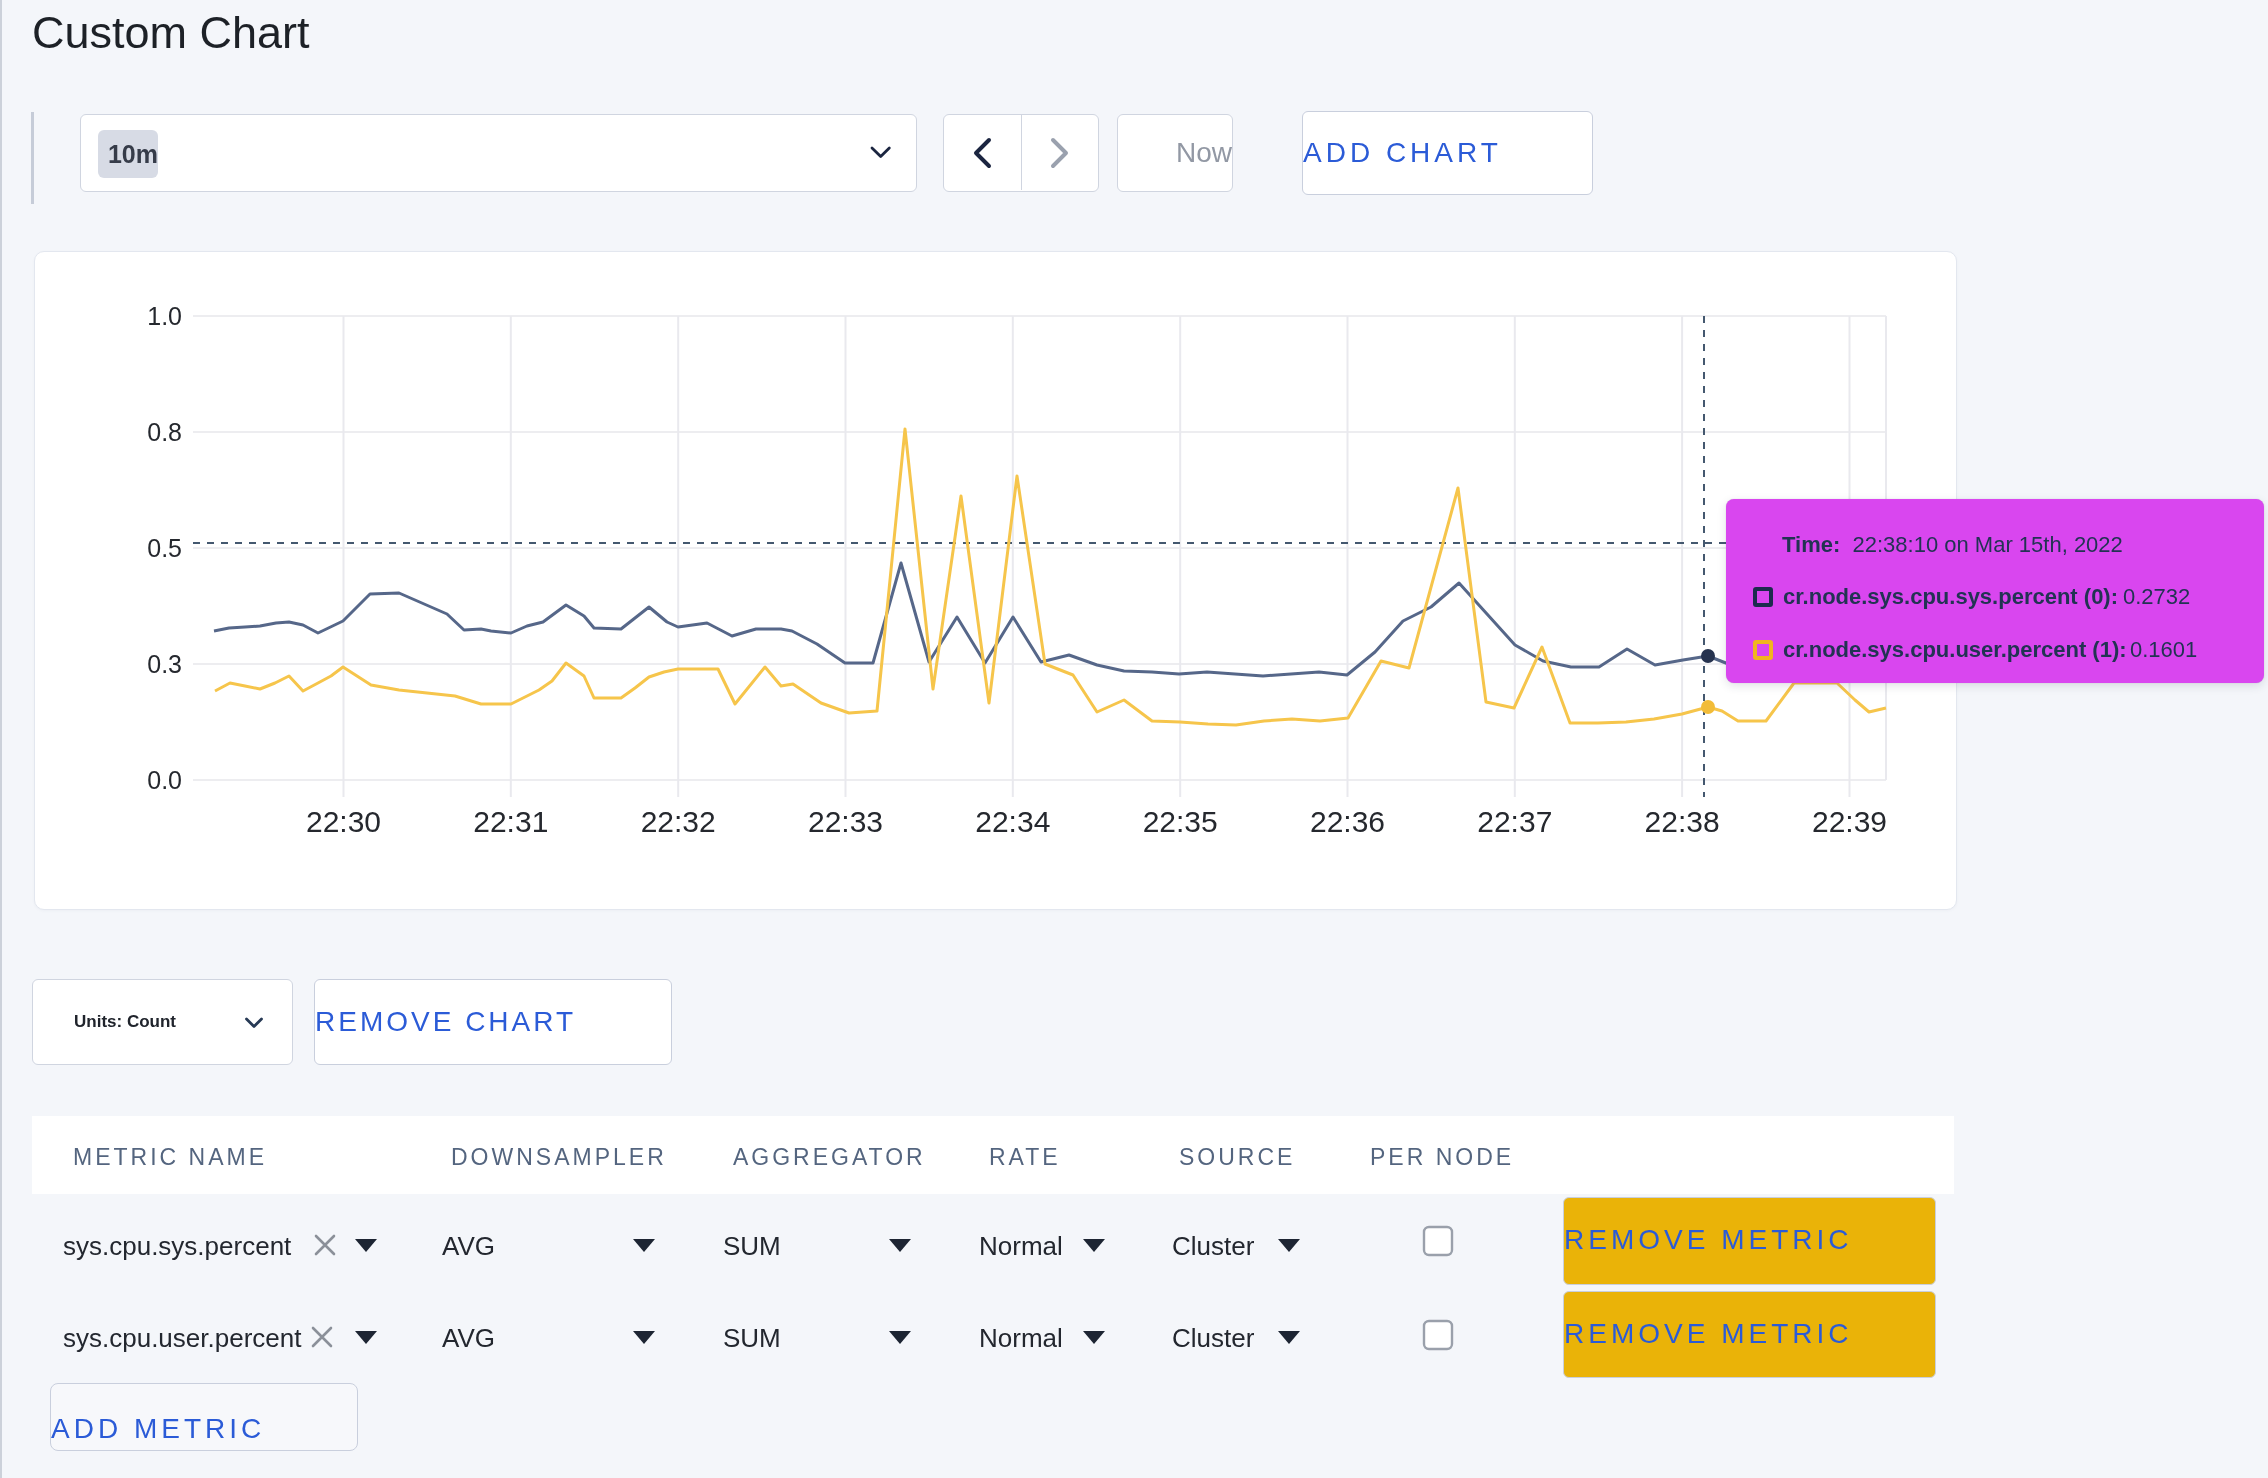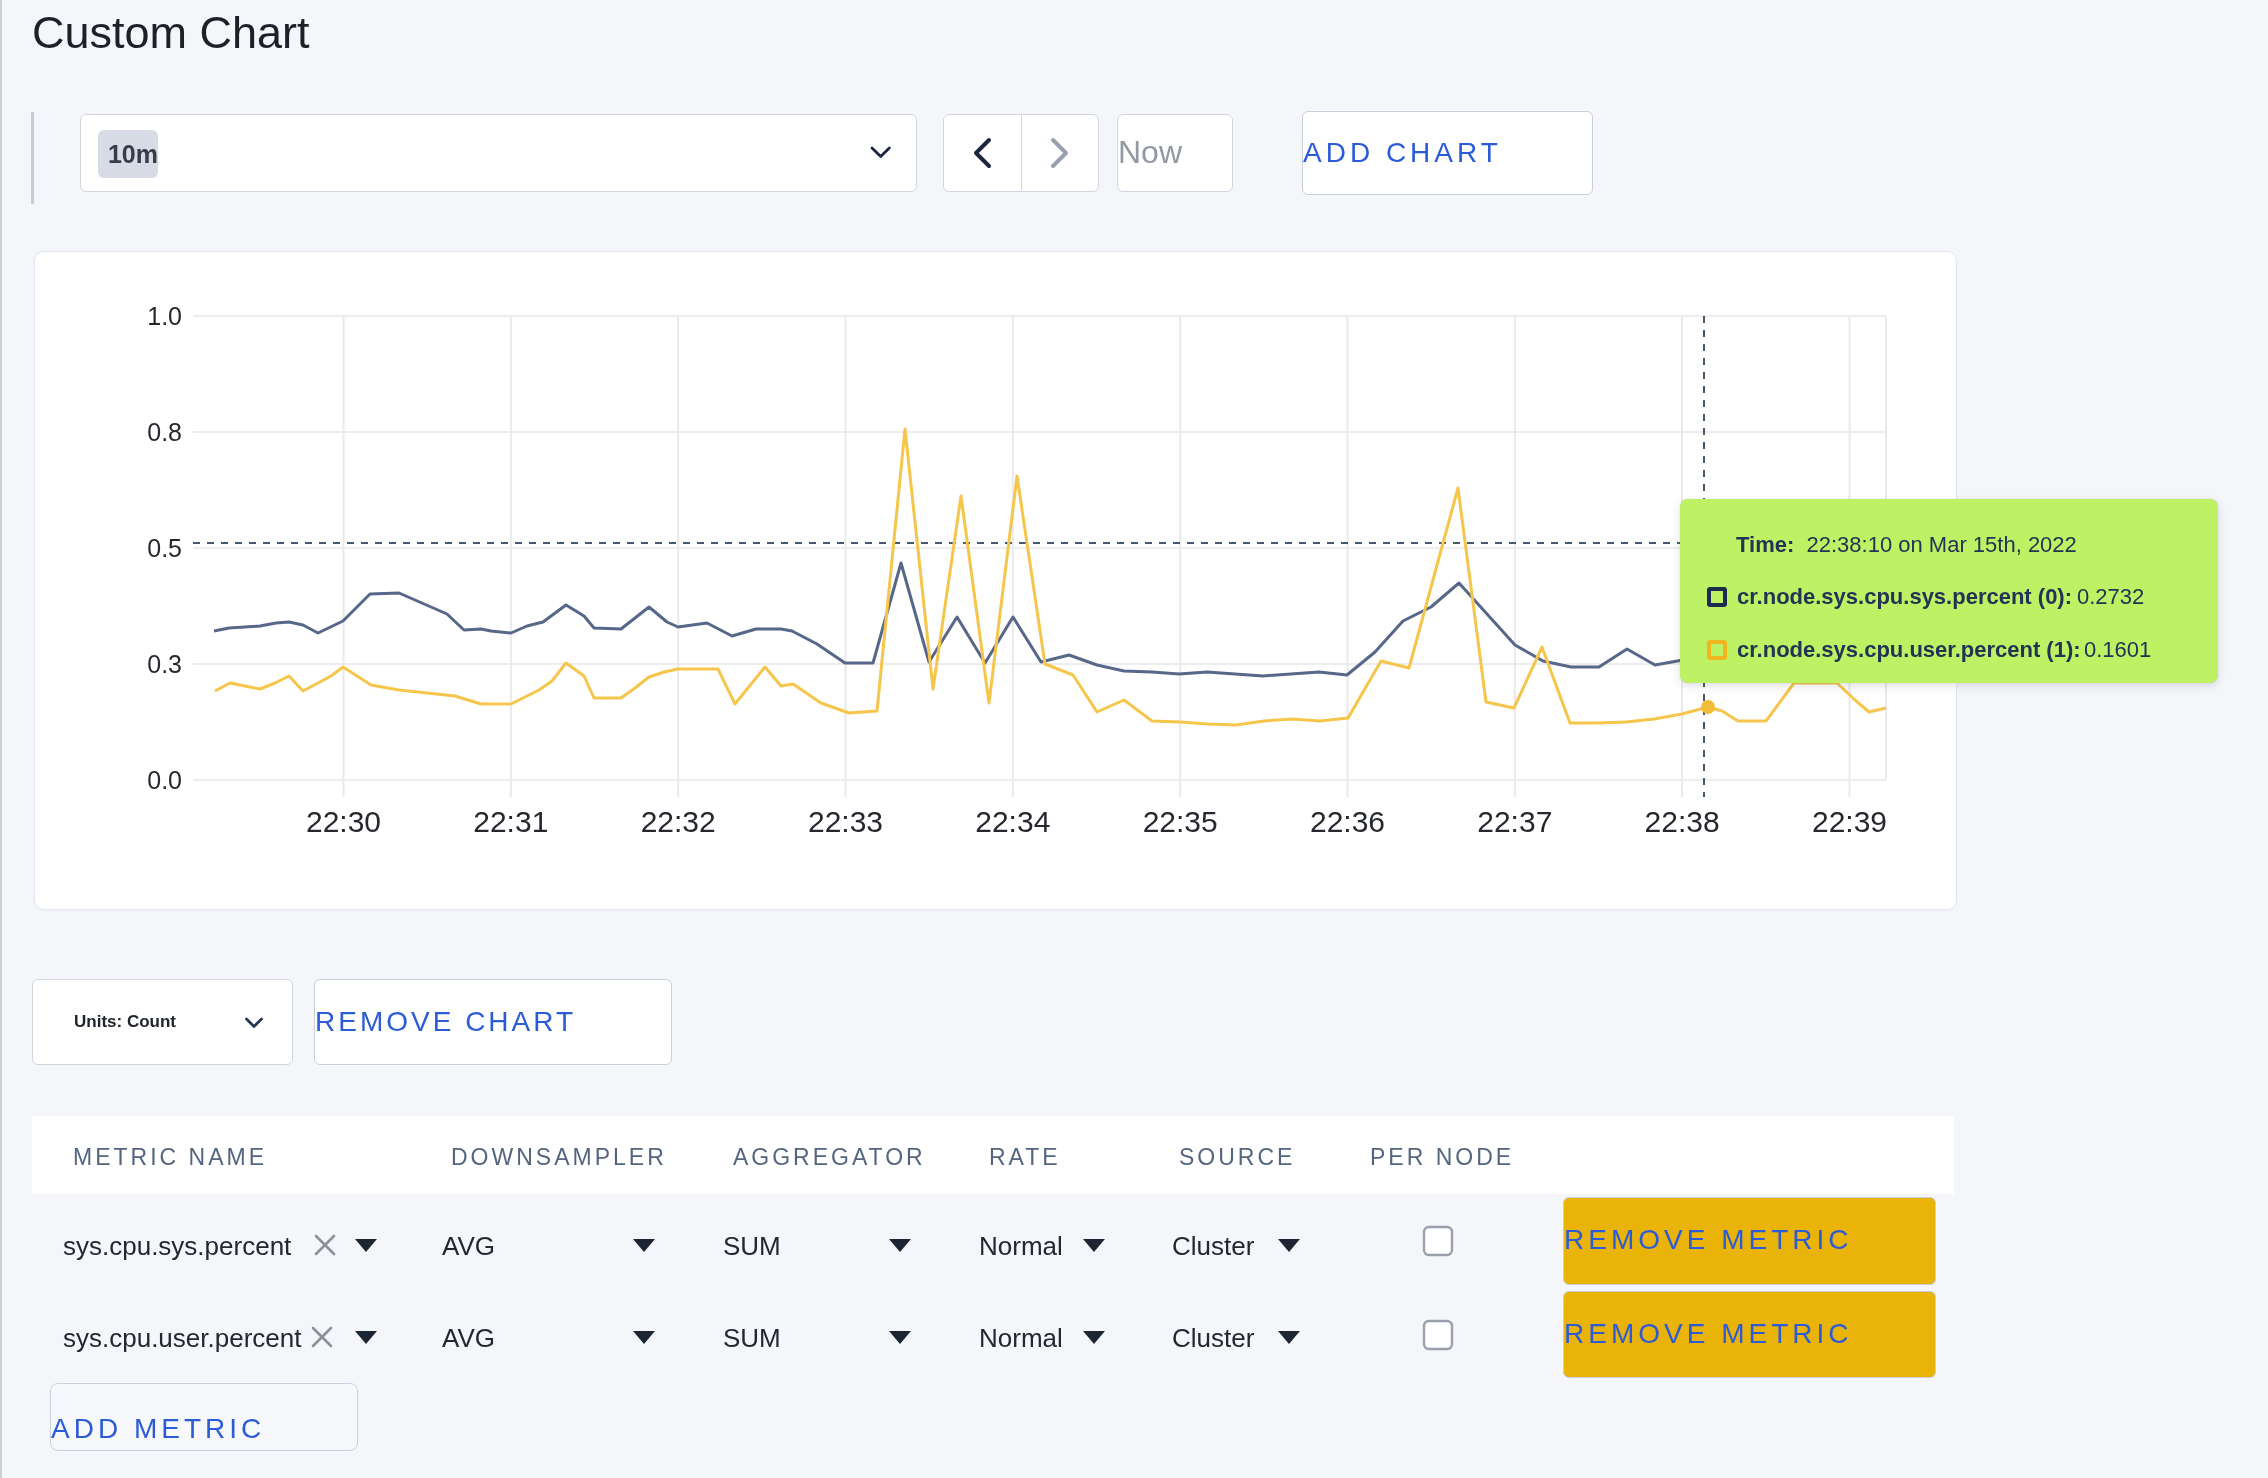--- a/index.html
+++ b/index.html
@@ -5,32 +5,32 @@
 body{background:#f4f6fa;font-family:"Liberation Sans",sans-serif;position:relative;border-left:2px solid #ccd1da}
 .box{position:absolute;background:#fff;border:1.5px solid #d0d5e0;border-radius:6px;z-index:1}
 .blue{color:#2b5bd7;letter-spacing:4px;font-size:28px;font-weight:500;}
 .title{position:absolute;left:30px;top:7px;font-size:45px;color:#1d2127;z-index:2}
 .vbar{position:absolute;left:29px;top:112px;width:2.5px;height:92px;background:#c6ccd8;z-index:1}
 .dropdown{left:78px;top:114px;width:837px;height:78px}
 .badge{position:absolute;left:17px;top:15px;width:60px;height:48px;background:#d7dbe5;border-radius:6px;font-weight:bold;font-size:25px;color:#363c49;text-align:right;line-height:48px}
 .ddtext{position:absolute;left:108px;top:0;height:75px;line-height:75px;font-size:26px;color:#21252e;font-weight:500}
 .arrows{left:941px;top:114px;width:156px;height:78px}
 .arrdiv{position:absolute;left:76.5px;top:0;width:1.5px;height:75px;background:#d0d5e0}
-.nowbtn{left:1115px;top:114px;width:116px;height:78px;line-height:75px;text-align:left;font-size:32px;color:#9298a4}
+.nowbtn{left:1115px;top:114px;width:116px;height:78px;line-height:75px;text-align:right;font-size:28px;color:#9298a4}
 .addchart{left:1300px;top:111px;width:291px;height:84px;line-height:81px;border-color:#c9cfdd}
 .card{position:absolute;left:32px;top:251px;width:1923px;height:659px;background:#fff;border:1.5px solid #e3e7ef;border-radius:10px;z-index:1;box-shadow:0 1px 3px rgba(60,70,100,.04)}
 .units{left:30px;top:979px;width:261px;height:86px}
 .unitstext{position:absolute;left:41px;top:0;height:83px;line-height:83px;font-weight:bold;font-size:17px;color:#20242c}
 .removechart{left:312px;top:979px;width:358px;height:86px;line-height:83px;border-color:#c9cfdd;letter-spacing:3px}
 .thead{position:absolute;left:30px;top:1116px;width:1922px;height:78px;background:#fff;z-index:1}
 .th{position:absolute;top:1144px;font-size:23px;letter-spacing:3px;color:#54657f;font-weight:400;z-index:2}
 .cell{position:absolute;font-size:26px;color:#23272f;z-index:2}
 .rm{left:1561px;width:373px;background:#eab308;line-height:84px;border-color:#c9cfdd}
 .addmetric{left:48px;top:1383px;width:308px;height:68px;background:#f7f8fb;line-height:89px;border-radius:8px;border-color:#c9cfdd}
-.tooltip{position:absolute;left:1678px;top:499px;width:538px;height:184px;background:#bef264;border-radius:8px;box-shadow:0 0 1px rgba(40,50,80,.25),0 3px 10px rgba(40,50,80,.14);z-index:5}
+.tooltip{position:absolute;left:1724px;top:499px;width:538px;height:184px;background:#d946ef;border-radius:8px;box-shadow:0 0 1px rgba(40,50,80,.25),0 3px 10px rgba(40,50,80,.14);z-index:5}
 .tt{position:absolute;font-size:22px;color:#223353;white-space:nowrap}
 .sq{position:absolute;left:27px;width:20px;height:20px;border:4px solid #1c2b4e;border-radius:3px}
 </style></head>
 <body>
 <div class="title">Custom Chart</div>
 <div class="vbar"></div>
 <div class="box dropdown">
     <span class="badge">10m</span>
   </div>
 <div class="box arrows">

